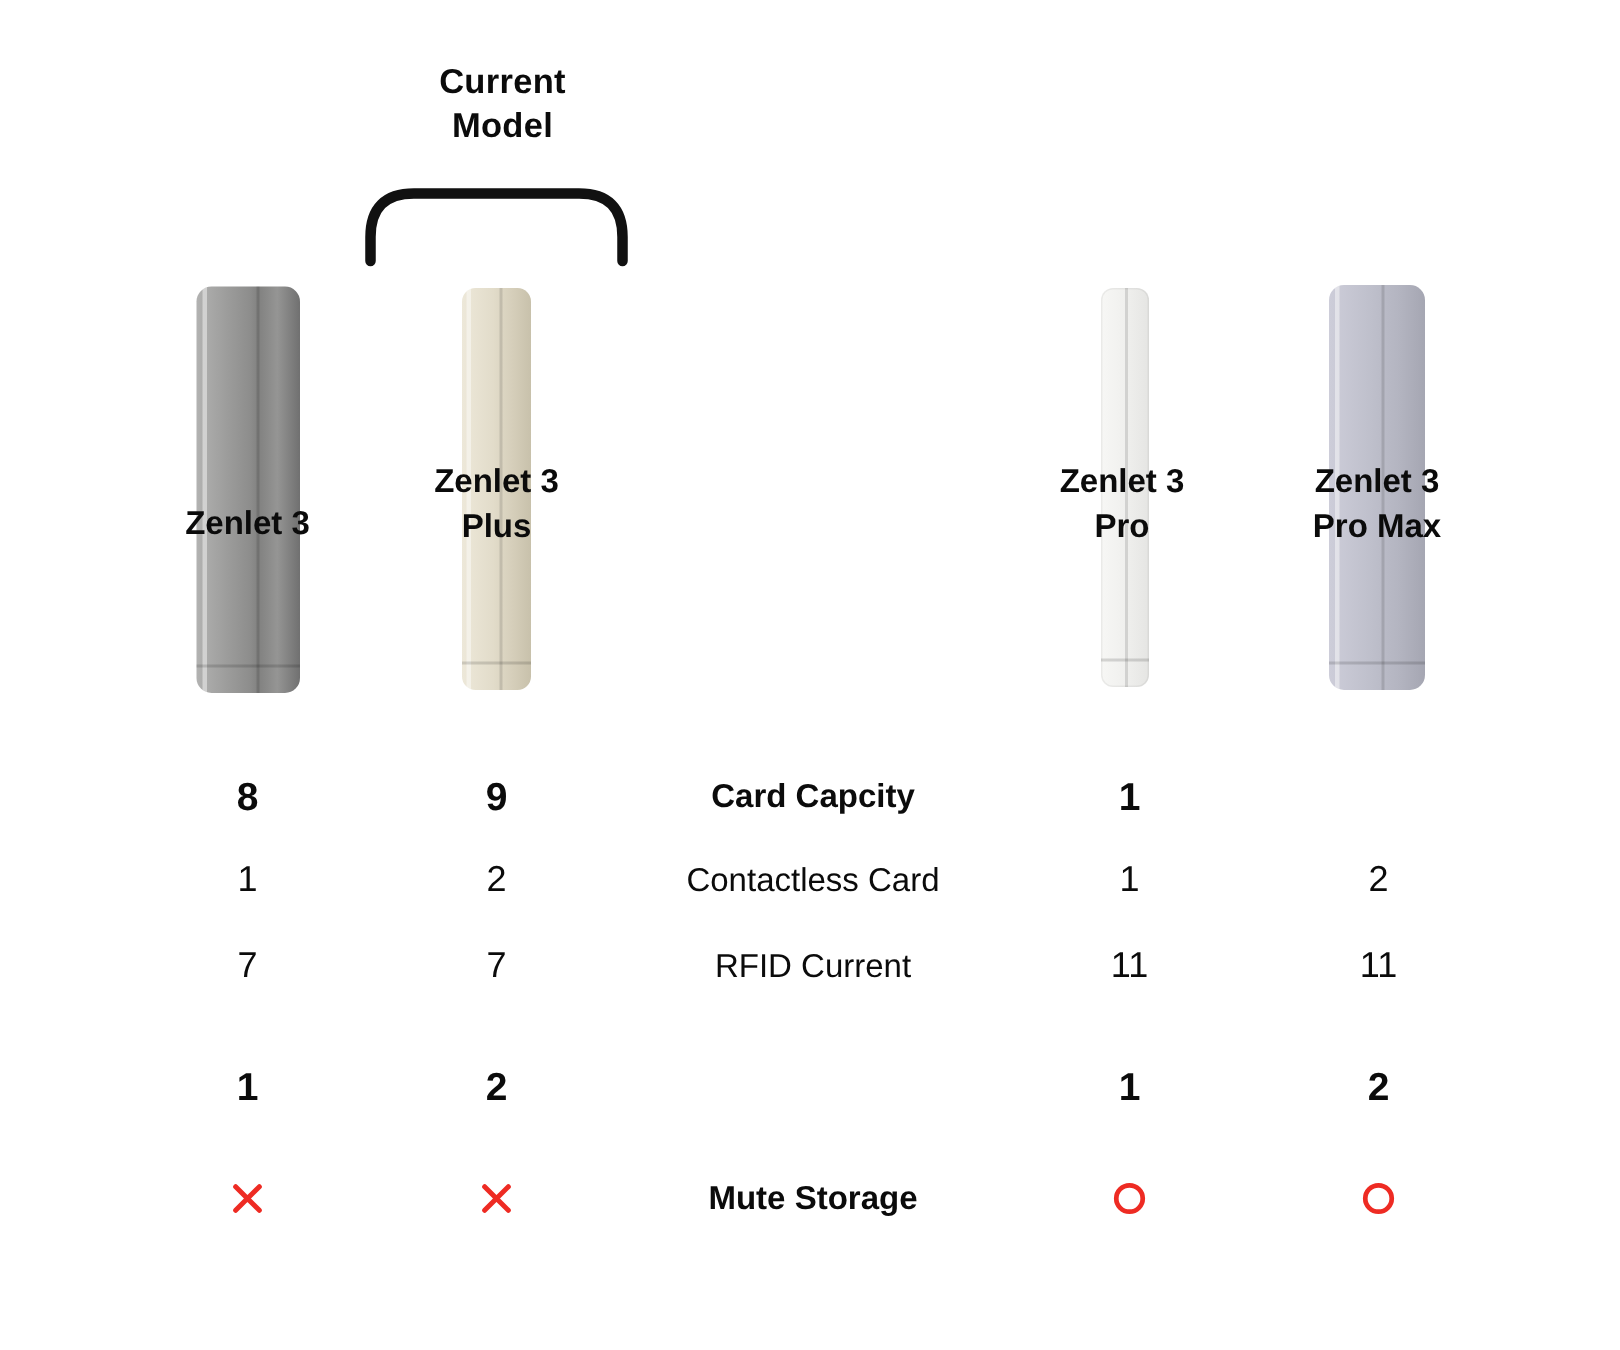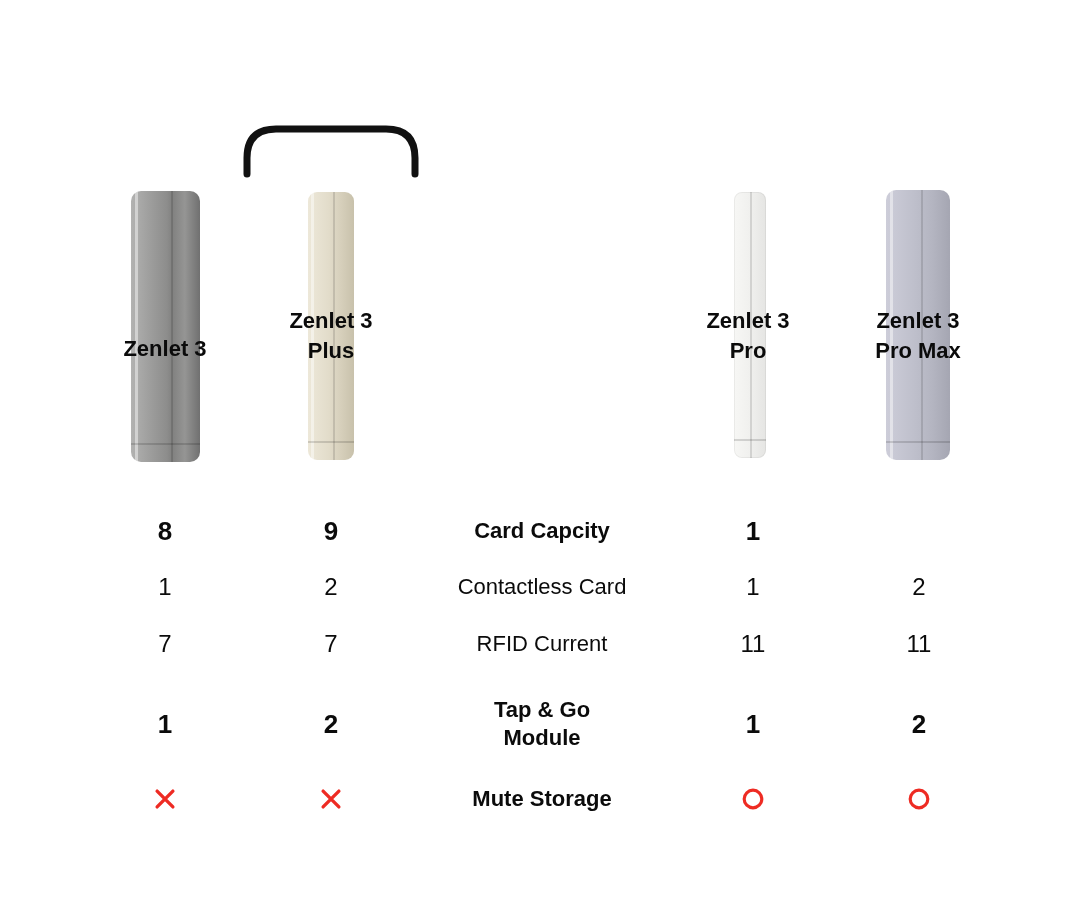--- a/index.html
+++ b/index.html
@@ -47,20 +47,22 @@
   .bold{font-weight:700;}
   .v.bold{font-size:26px;}
   .lbl{font-size:22px;line-height:28px;white-space:pre-line;}
   .icon-cell svg{display:block;}
 </style>
 </head>
 <body>
 
 <div class="canvas">
 
+  <div class="current-model">Current
+Model</div>
 
   <svg class="brace" width="182" height="60" viewBox="0 0 182 60">
     <path d="M7,54 L7,38 Q7,9 36,9 L146,9 Q175,9 175,38 L175,54" fill="none" stroke="#111111" stroke-width="7" stroke-linecap="round"></path>
   </svg>
 
   <div class="product p0">
     <div class="hl-v" style="left:6%"></div>
     <div class="seam-v"></div>
     <div class="seam-h"></div>
   </div>
@@ -101,22 +103,20 @@
     <div class="cell v" style="grid-area:2/6">2</div>
 
     <div class="cell v" style="grid-area:3/2">7</div>
     <div class="cell v" style="grid-area:3/3">7</div>
     <div class="cell lbl" style="grid-area:3/4">RFID Current</div>
     <div class="cell v" style="grid-area:3/5">11</div>
     <div class="cell v" style="grid-area:3/6">11</div>
 
     <div class="cell v bold" style="grid-area:4/2">1</div>
     <div class="cell v bold" style="grid-area:4/3">2</div>
-    <div class="cell lbl bold" style="grid-area:4/4">Tap &amp; Go
-Module</div>
     <div class="cell v bold" style="grid-area:4/5">1</div>
     <div class="cell v bold" style="grid-area:4/6">2</div>
 
     <div class="cell icon-cell" style="grid-area:5/2">
         <svg width="26" height="26" viewBox="0 0 28 28">
           <path d="M5.5 5.5 L22.5 22.5 M22.5 5.5 L5.5 22.5" stroke="#ee2b23" stroke-width="3.6" stroke-linecap="round" fill="none"></path>
         </svg>
       </div>
     <div class="cell icon-cell" style="grid-area:5/3">
         <svg width="26" height="26" viewBox="0 0 28 28">

